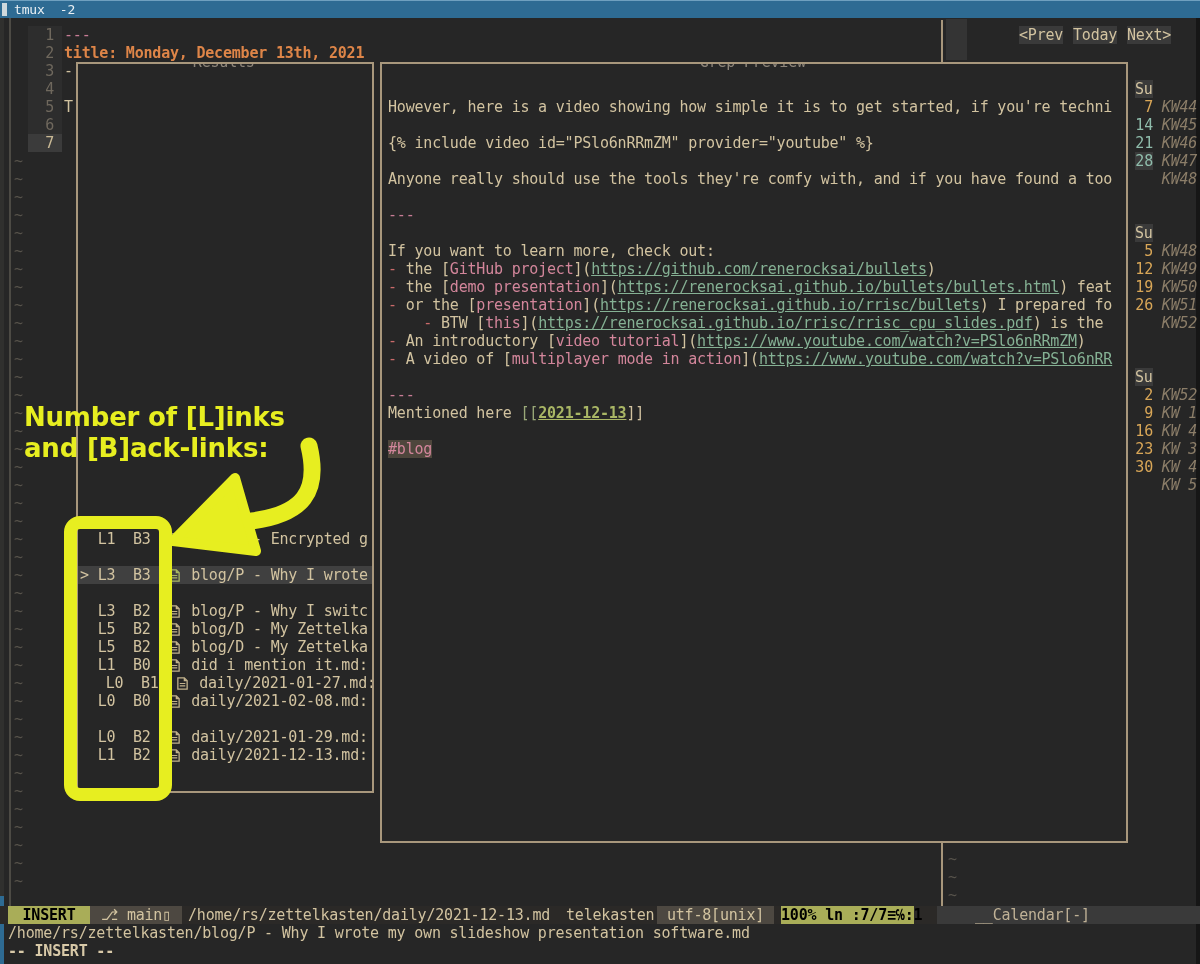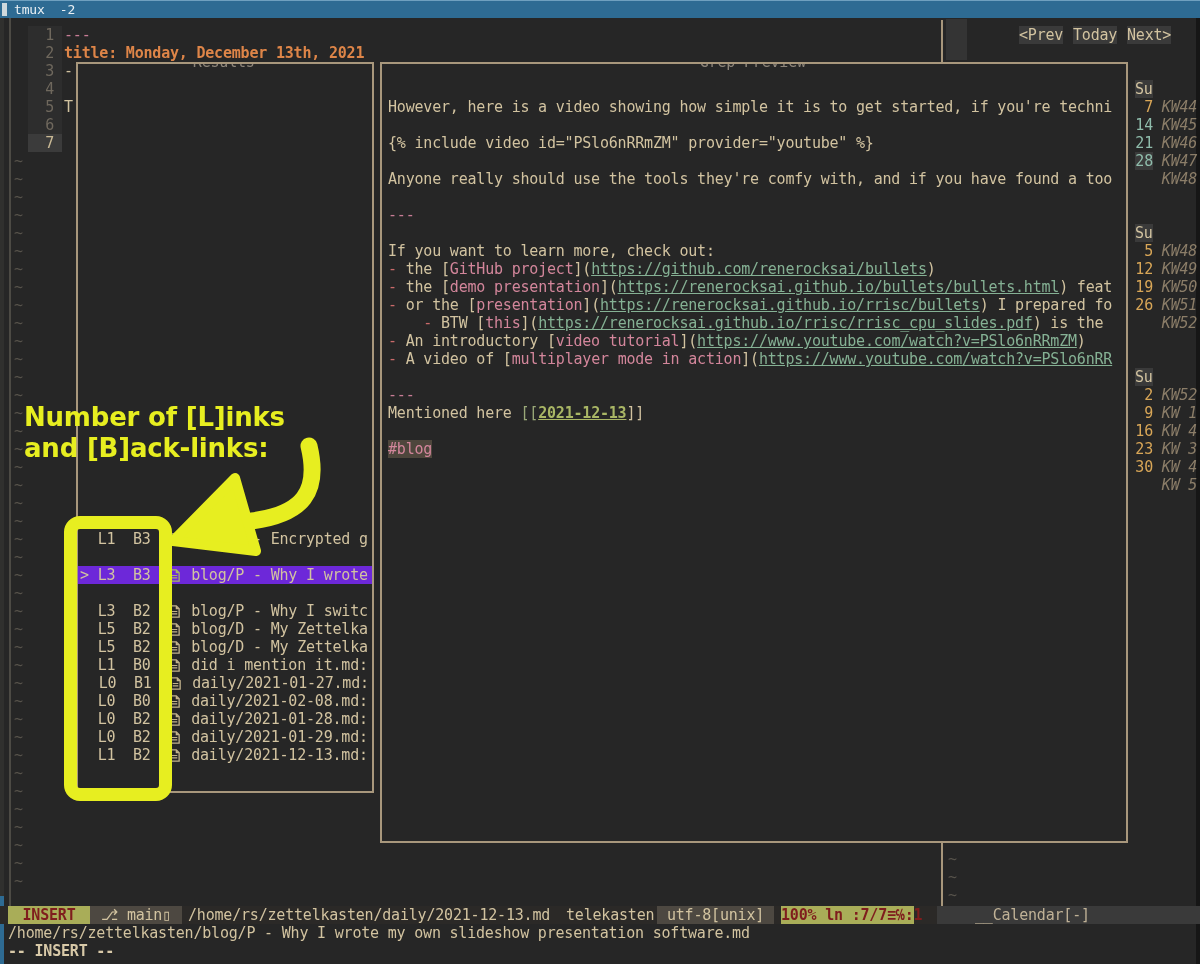--- a/index.html
+++ b/index.html
@@ -35,37 +35,37 @@
   .c-brk{color:#9aa878;}
   .c-tag{color:#d3869b;background:#4e463c;}
   .c-yellow{color:#d8a657;}
   .c-teal{color:#8fbcab;}
   .c-kw{color:#8b7d68;font-style:italic;}
   .hl{background:#3a3a3a;}
   
   .panel{position:absolute;background:#262626;border:2px solid #a8977c;box-sizing:border-box;z-index:5;overflow:hidden;}
   .ptitle{position:absolute;top:-11px;background:#262626;color:#8d857a;white-space:pre;z-index:6;}
   .rrow{position:absolute;left:0;width:294px;height:18px;white-space:pre;}
-  .rrow.sel{background:#6d28d9;}
+  .rrow.sel{background:#404040;}
   .rrow .icon{display:inline-block;width:14px;height:14px;vertical-align:-2px;color:#c2b28c;}
   .rrow.sel .icon{color:#a9b665;}
   .pline{position:absolute;left:6px;white-space:pre;}
   
   .vsep{position:absolute;left:941px;top:20px;width:2px;height:886px;background:#a8977c;z-index:1;}
   .calblock{position:absolute;left:946px;top:19px;width:21px;height:41px;background:#343434;z-index:1;}
   .navbtn{position:absolute;top:26px;background:#3a3a3a;color:#d2c3a0;white-space:pre;z-index:2;}
   .calrow{position:absolute;white-space:pre;z-index:2;}
   .calday{display:inline-block;width:18px;text-align:right;}
   .su{background:#3a3a3a;}
   
   .sl-base{position:absolute;left:0;top:906px;width:937px;height:18px;background:#2b2927;z-index:10;}
   .sl-cal{position:absolute;left:937px;top:906px;width:263px;height:18px;background:#3a3a3a;
           color:#bfb196;white-space:pre;padding-left:38px;box-sizing:border-box;z-index:10;}
   .seg{position:absolute;top:906px;height:18px;white-space:pre;z-index:11;text-align:center;}
-  .seg.olive{background:#a9ad58;color:#7f1d1d;font-weight:bold;}
+  .seg.olive{background:#a9ad58;color:#000000;font-weight:bold;}
   .seg.gray{background:#4d4841;color:#d2c3a0;}
   .cmd{position:absolute;left:8px;white-space:pre;z-index:10;}
   
   .anno-text{position:absolute;left:24px;color:#e7ee20;font-family:"DejaVu Sans",sans-serif;
              font-weight:bold;font-size:26px;line-height:31px;z-index:50;white-space:pre;}
   .anno-rect{position:absolute;left:64px;top:516px;width:108px;height:285px;border:13px solid #e7ee20;
              border-radius:16px;box-sizing:border-box;z-index:50;pointer-events:none;}
   .anno-svg{position:absolute;left:0;top:0;z-index:50;pointer-events:none;}
   .cursor{display:inline-block;width:3px;height:15px;background:#e3dccb;vertical-align:-2px;}
   .counter{position:absolute;right:14px;top:12px;color:#6e675d;white-space:pre;}
@@ -209,35 +209,30 @@
         <div class="rrow" style="top: 574px; padding-left: 2px;"><span style="">  </span><span>L5</span><span>  </span><span>B2</span><span>  </span><span class="icon"><svg viewBox="0 0 14 14" width="13" height="13">
               <path d="M2 1 h7 l3 3 v9 h-10 z" fill="none" stroke="currentColor" stroke-width="1.4"></path>
               <path d="M9 1 v3 h3" fill="none" stroke="currentColor" stroke-width="1.4"></path>
               <path d="M4 7 h6 M4 9.5 h6" stroke="currentColor" stroke-width="1.2"></path>
             </svg></span><span> blog/D - My Zettelka</span></div>
         <div class="rrow" style="top: 592px; padding-left: 2px;"><span style="">  </span><span>L1</span><span>  </span><span>B0</span><span>  </span><span class="icon"><svg viewBox="0 0 14 14" width="13" height="13">
               <path d="M2 1 h7 l3 3 v9 h-10 z" fill="none" stroke="currentColor" stroke-width="1.4"></path>
               <path d="M9 1 v3 h3" fill="none" stroke="currentColor" stroke-width="1.4"></path>
               <path d="M4 7 h6 M4 9.5 h6" stroke="currentColor" stroke-width="1.2"></path>
             </svg></span><span> did i mention it.md:</span></div>
-        <div class="rrow" style="top: 610px; padding-left: 3px;"><span style="">  </span><span>L0</span><span>  </span><span>B1</span><span>  </span><span class="icon"><svg viewBox="0 0 14 14" width="13" height="13">
+        <div class="rrow" style="top: 610px; padding-left: 10px;"><span style="">  </span><span>L0</span><span>  </span><span>B1</span><span>  </span><span class="icon"><svg viewBox="0 0 14 14" width="13" height="13">
               <path d="M2 1 h7 l3 3 v9 h-10 z" fill="none" stroke="currentColor" stroke-width="1.4"></path>
               <path d="M9 1 v3 h3" fill="none" stroke="currentColor" stroke-width="1.4"></path>
               <path d="M4 7 h6 M4 9.5 h6" stroke="currentColor" stroke-width="1.2"></path>
             </svg></span><span> daily/2021-01-27.md:</span></div>
         <div class="rrow" style="top: 628px; padding-left: 2px;"><span style="">  </span><span>L0</span><span>  </span><span>B0</span><span>  </span><span class="icon"><svg viewBox="0 0 14 14" width="13" height="13">
               <path d="M2 1 h7 l3 3 v9 h-10 z" fill="none" stroke="currentColor" stroke-width="1.4"></path>
               <path d="M9 1 v3 h3" fill="none" stroke="currentColor" stroke-width="1.4"></path>
               <path d="M4 7 h6 M4 9.5 h6" stroke="currentColor" stroke-width="1.2"></path>
             </svg></span><span> daily/2021-02-08.md:</span></div>
-        <div class="rrow" style="top: 646px; padding-left: 2px;"><span style="">  </span><span>L0</span><span>  </span><span>B2</span><span>  </span><span class="icon"><svg viewBox="0 0 14 14" width="13" height="13">
-              <path d="M2 1 h7 l3 3 v9 h-10 z" fill="none" stroke="currentColor" stroke-width="1.4"></path>
-              <path d="M9 1 v3 h3" fill="none" stroke="currentColor" stroke-width="1.4"></path>
-              <path d="M4 7 h6 M4 9.5 h6" stroke="currentColor" stroke-width="1.2"></path>
-            </svg></span><span> daily/2021-01-28.md:</span></div>
         <div class="rrow" style="top: 664px; padding-left: 2px;"><span style="">  </span><span>L0</span><span>  </span><span>B2</span><span>  </span><span class="icon"><svg viewBox="0 0 14 14" width="13" height="13">
               <path d="M2 1 h7 l3 3 v9 h-10 z" fill="none" stroke="currentColor" stroke-width="1.4"></path>
               <path d="M9 1 v3 h3" fill="none" stroke="currentColor" stroke-width="1.4"></path>
               <path d="M4 7 h6 M4 9.5 h6" stroke="currentColor" stroke-width="1.2"></path>
             </svg></span><span> daily/2021-01-29.md:</span></div>
         <div class="rrow" style="top: 682px; padding-left: 2px;"><span style="">  </span><span>L1</span><span>  </span><span>B2</span><span>  </span><span class="icon"><svg viewBox="0 0 14 14" width="13" height="13">
               <path d="M2 1 h7 l3 3 v9 h-10 z" fill="none" stroke="currentColor" stroke-width="1.4"></path>
               <path d="M9 1 v3 h3" fill="none" stroke="currentColor" stroke-width="1.4"></path>
               <path d="M4 7 h6 M4 9.5 h6" stroke="currentColor" stroke-width="1.2"></path>
             </svg></span><span> daily/2021-12-13.md:</span></div>

